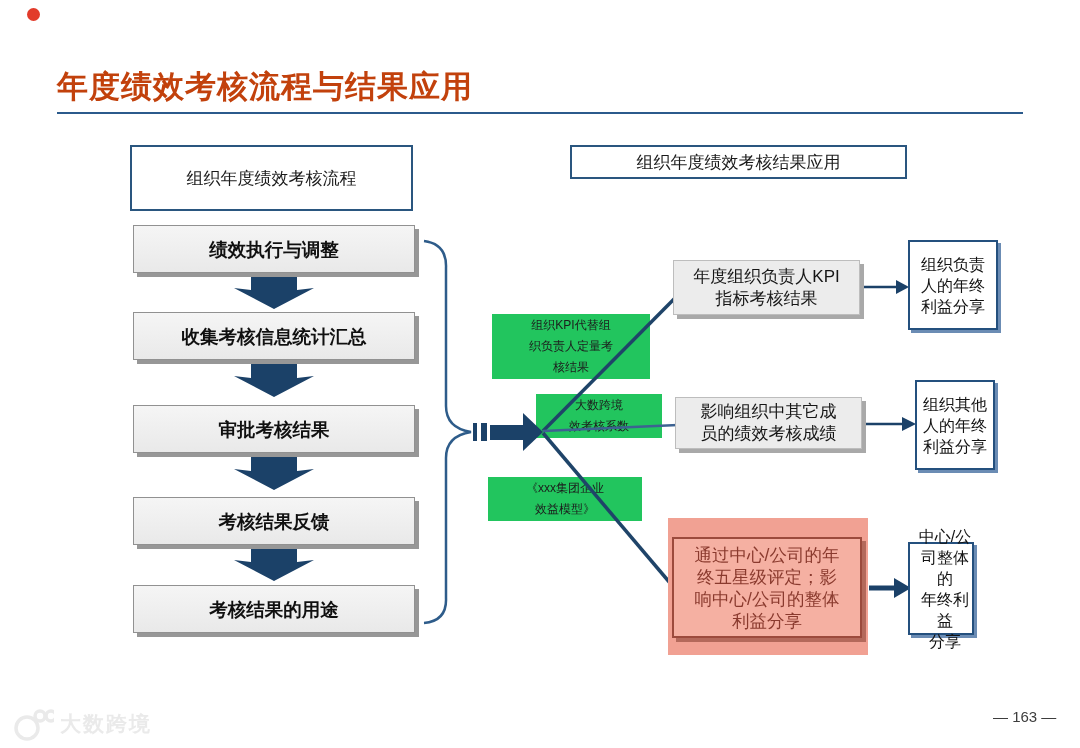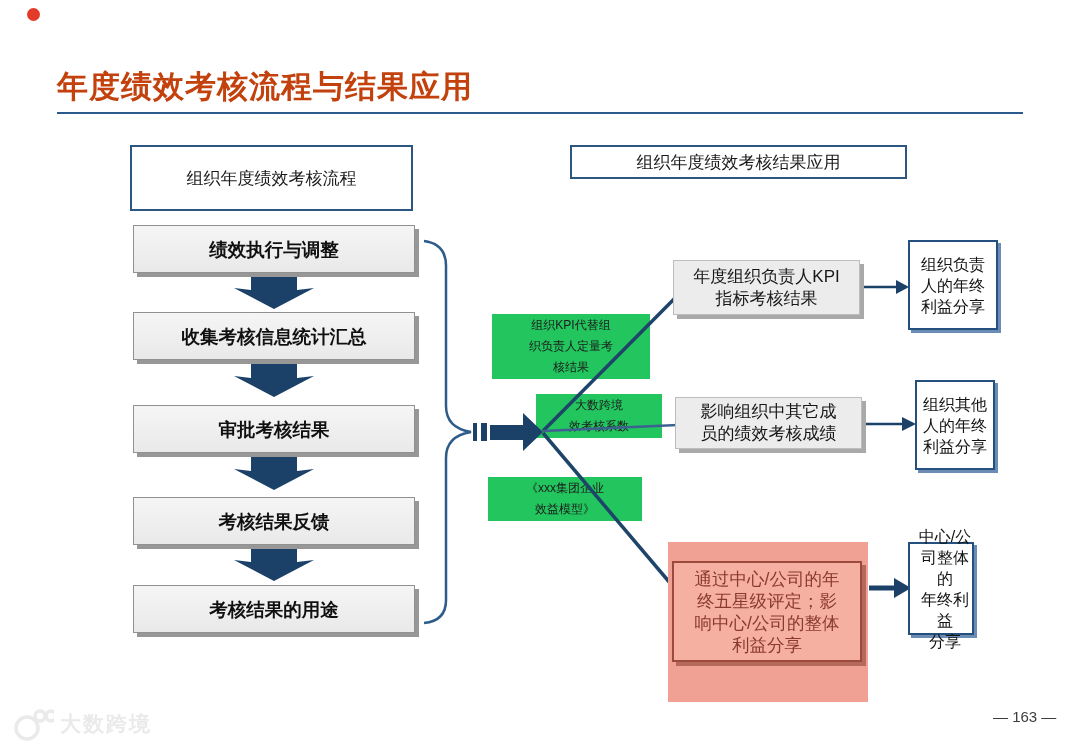--- a/index.html
+++ b/index.html
@@ -51,21 +51,21 @@
 <div class="abs note ml z1" style="left:536px;top:394px;width:126px;padding:1px 0;">大数跨境
 效考核系数</div>
 <div class="abs note ml z1" style="left:488px;top:477px;width:154px;padding:1px 0;">《xxx集团企业
 效益模型》</div>
 
 <div class="abs center graybox ml z3" style="left:673px;top:260px;width:187px;height:55px;line-height:22px;">年度组织负责人KPI
 指标考核结果</div>
 <div class="abs center graybox ml z3" style="left:675px;top:397px;width:187px;height:52px;line-height:22px;">影响组织中其它成
 员的绩效考核成绩</div>
 
-<div class="abs pink-outer z3" style="left:668px;top:542px;width:200px;height:160px;padding-left:44px;">
+<div class="abs pink-outer z3" style="left:668px;top:518px;width:200px;height:137px;padding-left:44px;">
   <div class="abs center pink-inner ml" style="left:4px;top:19px;width:190px;height:101px;">通过中心/公司的年
 终五星级评定；影
 响中心/公司的整体
 利益分享</div>
 </div>
 
 <div class="abs center bluebox ml z3" style="left:908px;top:240px;width:90px;height:90px;">组织负责
 人的年终
 利益分享</div>
 <div class="abs center bluebox ml z3" style="left:915px;top:380px;width:80px;height:90px;">组织其他

